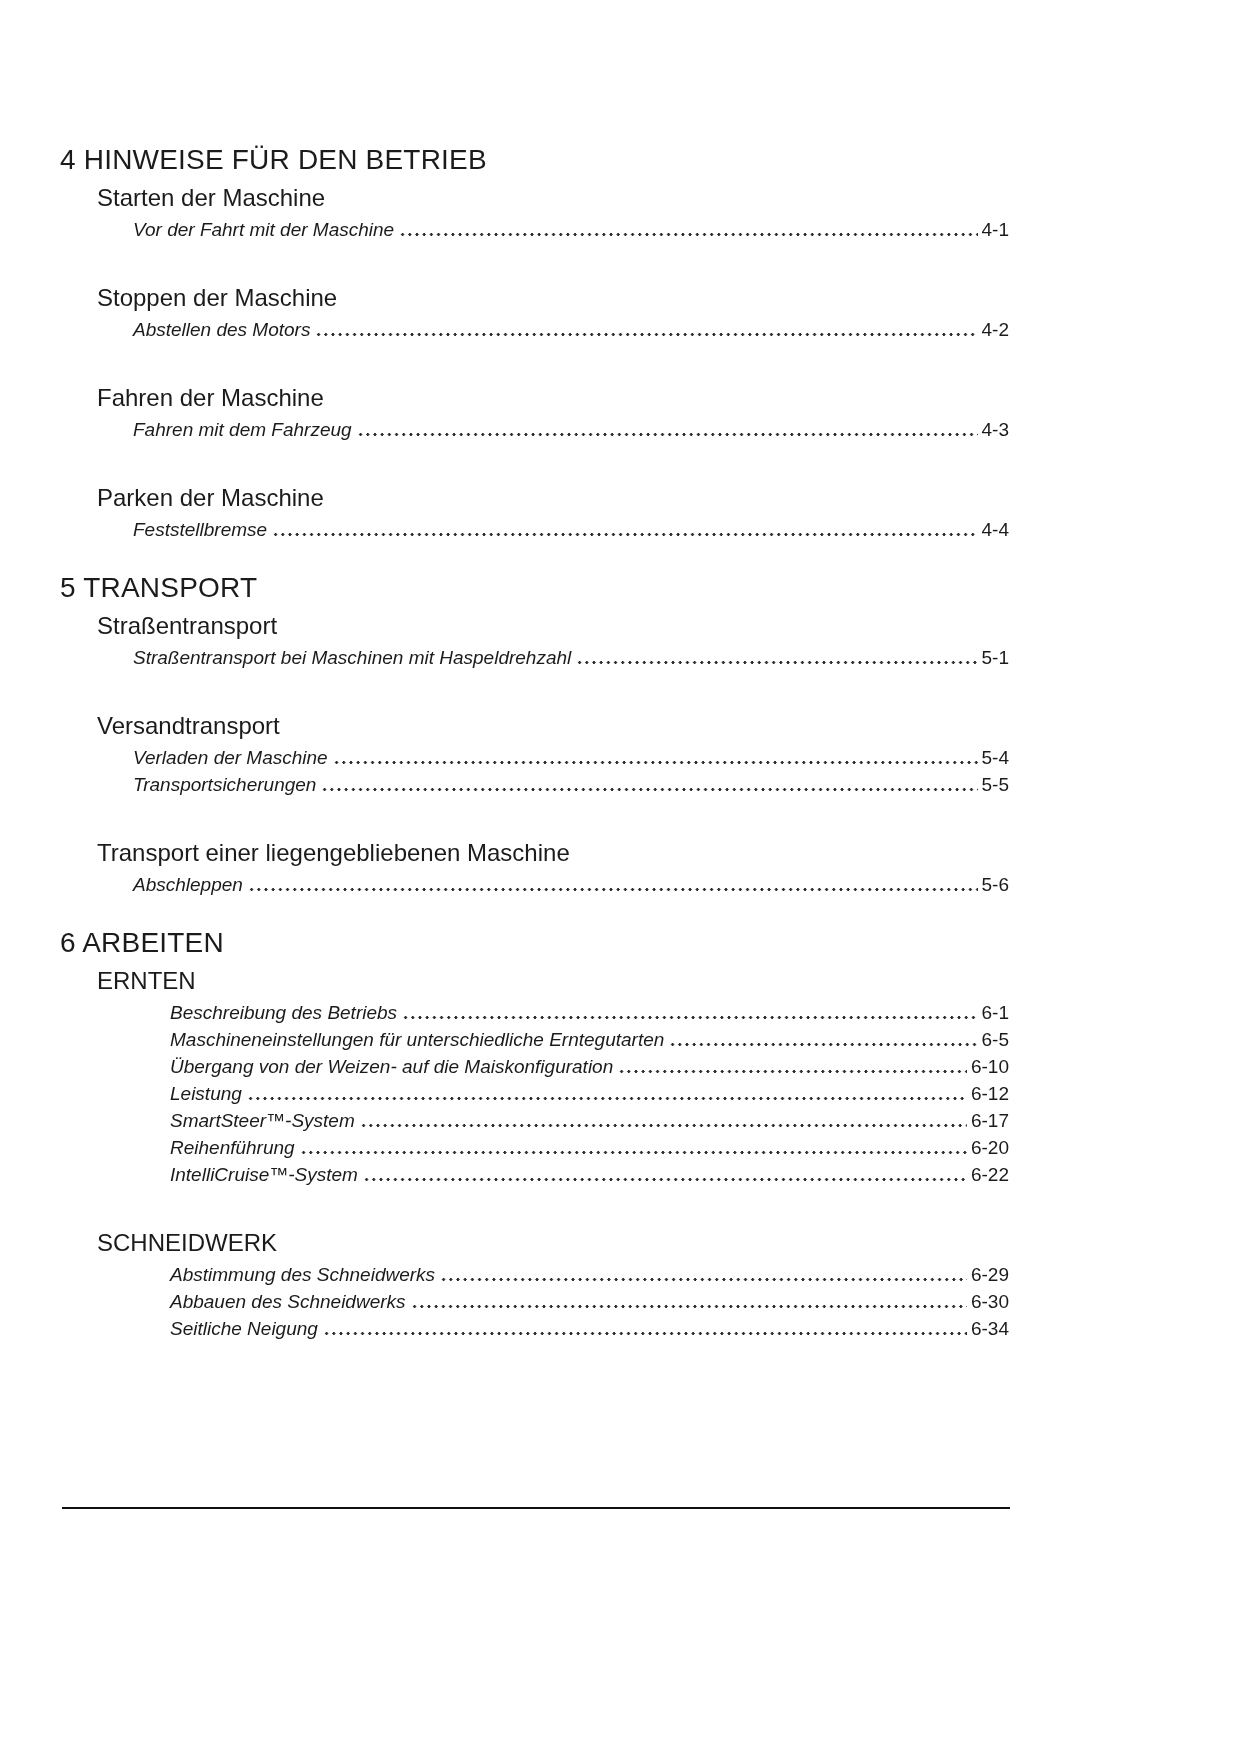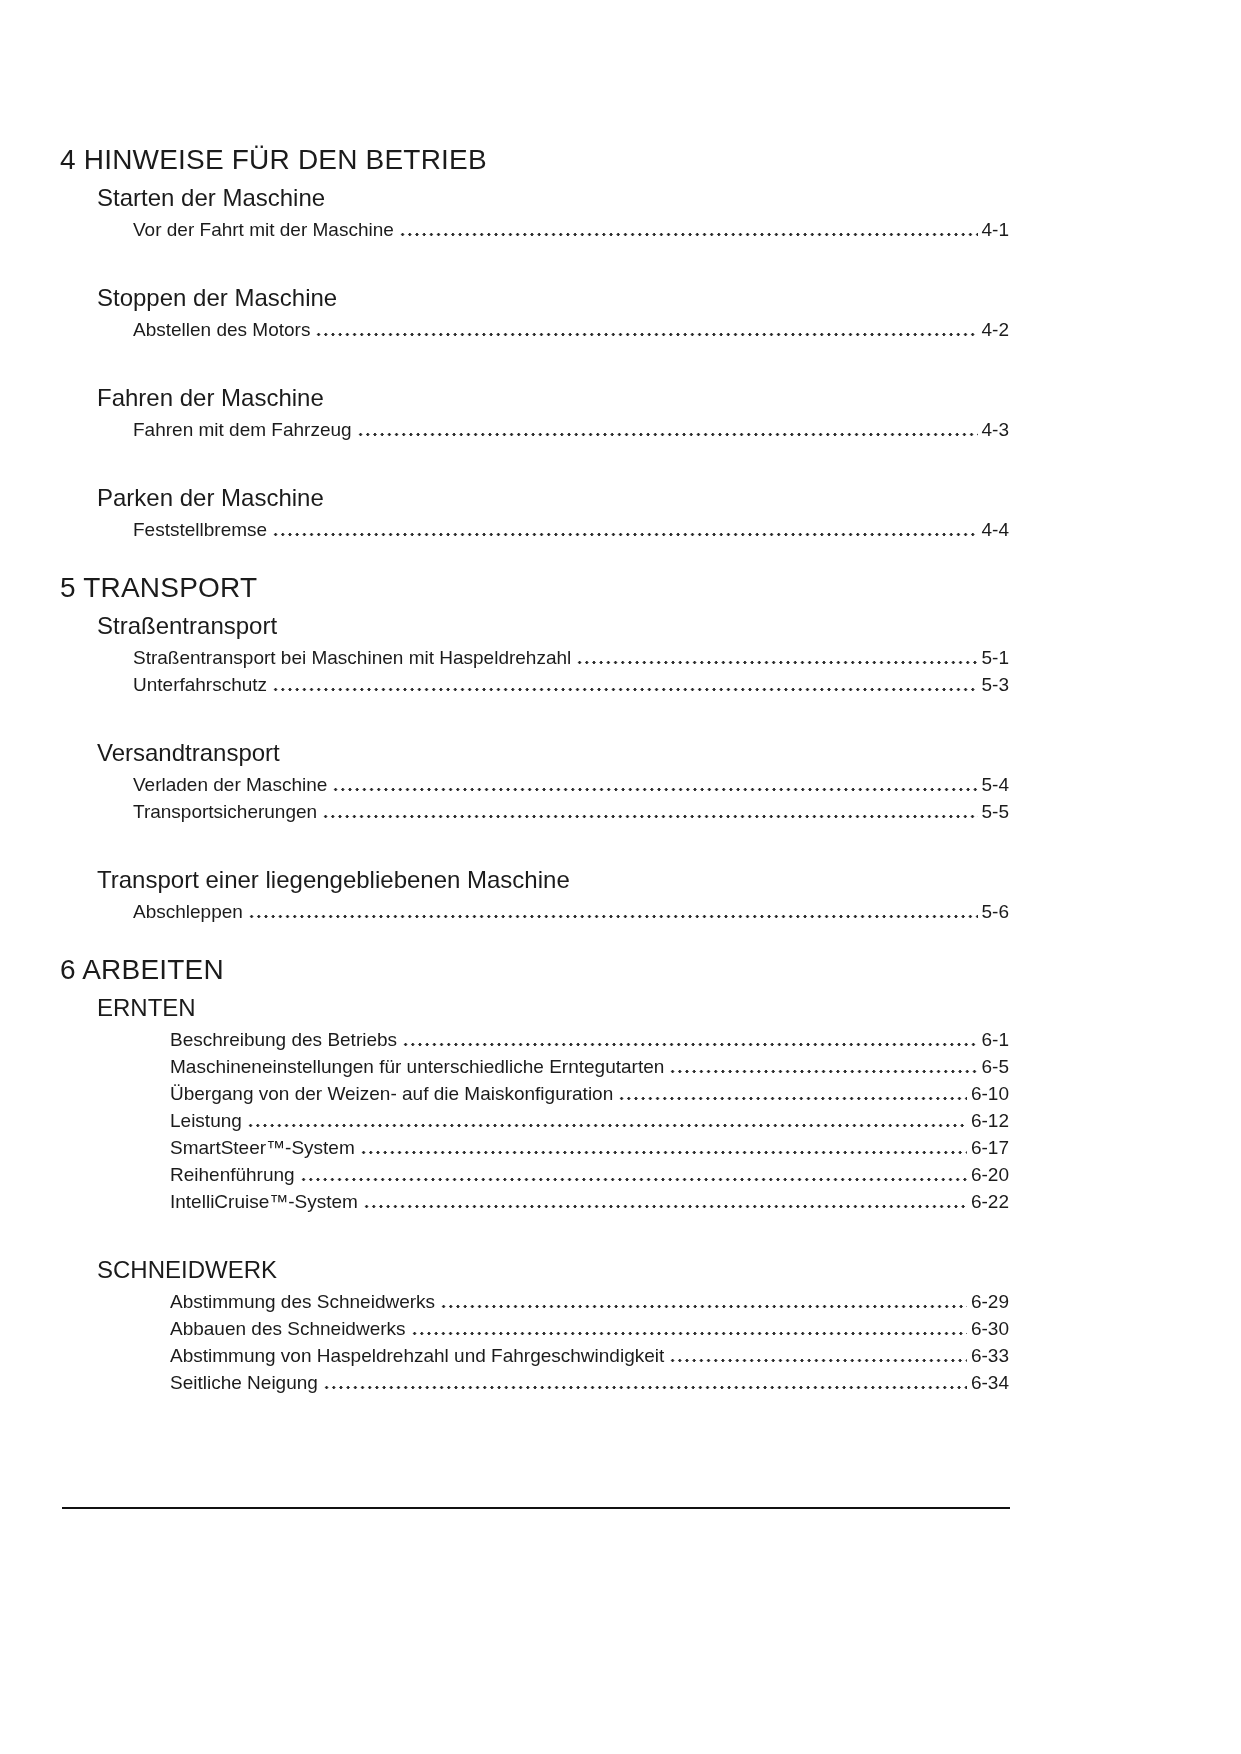--- a/index.html
+++ b/index.html
@@ -39,21 +39,21 @@
     margin: 0 0 3px 0;
   }
   .entries { padding-left: 36px; }
   .entries.wide { padding-left: 73px; }
   .entry {
     display: flex;
     align-items: baseline;
     font-size: 19px;
     line-height: 27px;
   }
-  .entry-label { white-space: nowrap; flex: 0 0 auto; }
+  .entry-label { white-space: nowrap; flex: 0 0 auto; font-style: italic; }
   .leader {
     flex: 1 1 auto;
     min-width: 16px;
     height: 5px;
     margin: 0 4px 6px 5px;
     align-self: flex-end;
     background-image: radial-gradient(circle, #2b2b2b 1.3px, transparent 1.6px);
     background-size: 7.2px 5px;
     background-repeat: repeat-x;
     background-position: left bottom;
@@ -128,25 +128,20 @@
     <h1 class="chapter-title">5 TRANSPORT</h1>
 
     <div class="section">
       <h2 class="section-title">Straßentransport</h2>
       <div class="entries">
         <div class="entry">
           <span class="entry-label">Straßentransport bei Maschinen mit Haspeldrehzahl</span>
           <span class="leader"></span>
           <span class="entry-page">5-1</span>
         </div>
-        <div class="entry">
-          <span class="entry-label">Unterfahrschutz</span>
-          <span class="leader"></span>
-          <span class="entry-page">5-3</span>
-        </div>
       </div>
     </div>
 
     <div class="section">
       <h2 class="section-title">Versandtransport</h2>
       <div class="entries">
         <div class="entry">
           <span class="entry-label">Verladen der Maschine</span>
           <span class="leader"></span>
           <span class="entry-page">5-4</span>
@@ -222,25 +217,20 @@
           <span class="entry-label">Abstimmung des Schneidwerks</span>
           <span class="leader"></span>
           <span class="entry-page">6-29</span>
         </div>
         <div class="entry">
           <span class="entry-label">Abbauen des Schneidwerks</span>
           <span class="leader"></span>
           <span class="entry-page">6-30</span>
         </div>
         <div class="entry">
-          <span class="entry-label">Abstimmung von Haspeldrehzahl und Fahrgeschwindigkeit</span>
-          <span class="leader"></span>
-          <span class="entry-page">6-33</span>
-        </div>
-        <div class="entry">
           <span class="entry-label">Seitliche Neigung</span>
           <span class="leader"></span>
           <span class="entry-page">6-34</span>
         </div>
       </div>
     </div>
   </div>
 
   <div class="bottom-rule"></div>
 </div>

